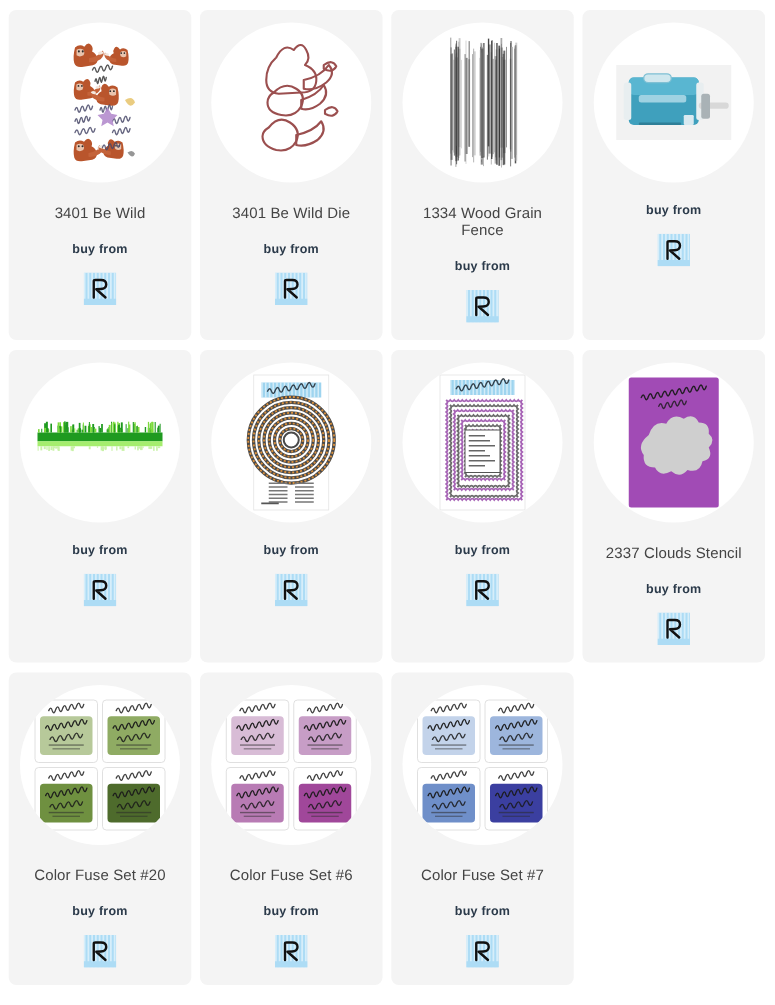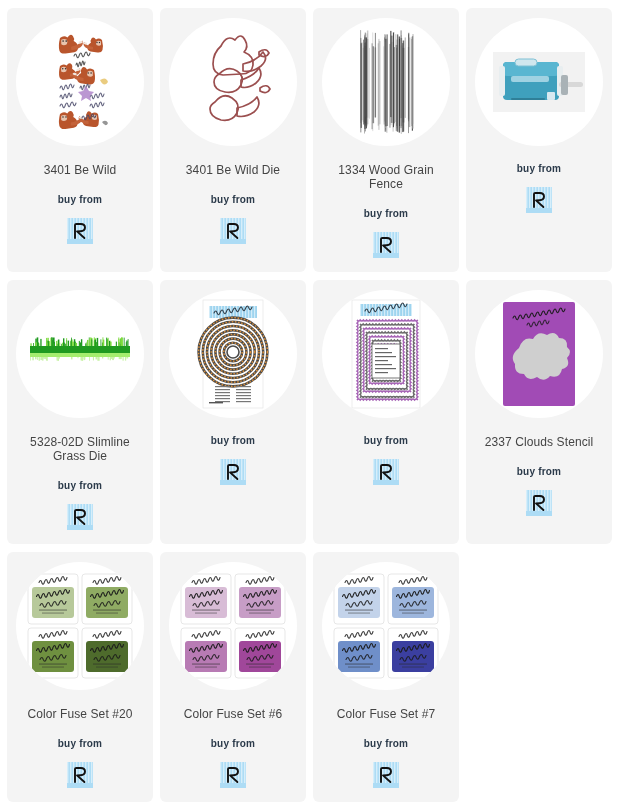--- a/index.html
+++ b/index.html
@@ -445,21 +445,20 @@
           <rect x="106.5" y="67" width="1.2" height="3.7" fill="#c9f2a8"></rect>
           <rect x="65.5" y="67" width="1.7" height="3.9" fill="#c9f2a8"></rect>
           <rect x="110.4" y="67" width="1.8" height="1.5" fill="#c9f2a8"></rect>
           <rect x="82.8" y="67" width="0.8" height="3.8" fill="#c9f2a8"></rect>
           <rect x="24.4" y="67" width="1.6" height="3.1" fill="#c9f2a8"></rect>
           <rect x="76.9" y="67" width="1.1" height="3.4" fill="#c9f2a8"></rect>
           <rect x="82.0" y="67" width="1.0" height="3.2" fill="#c9f2a8"></rect>
           <rect x="81.3" y="67" width="1.8" height="3.7" fill="#c9f2a8"></rect>
         </svg>
       </div>
-     <div class="title">5328-02D Slimline Grass Die</div>
      <div class="buy-from">buy from</div>
      <a class="merchant-link">
        <svg class="merchant-logo" viewBox="0 0 26 26" width="26" height="26">
     <rect x="0" y="0" width="26" height="26" fill="#addcf5"></rect>
     <rect x="0" y="0" width="1.4" height="26" fill="#ffffff" opacity=".5"></rect>
           <rect x="3" y="0" width="1.4" height="26" fill="#ffffff" opacity=".5"></rect>
           <rect x="6" y="0" width="1.4" height="26" fill="#ffffff" opacity=".5"></rect>
           <rect x="9" y="0" width="1.4" height="26" fill="#ffffff" opacity=".5"></rect>
           <rect x="12" y="0" width="1.4" height="26" fill="#ffffff" opacity=".5"></rect>
           <rect x="15" y="0" width="1.4" height="26" fill="#ffffff" opacity=".5"></rect>

